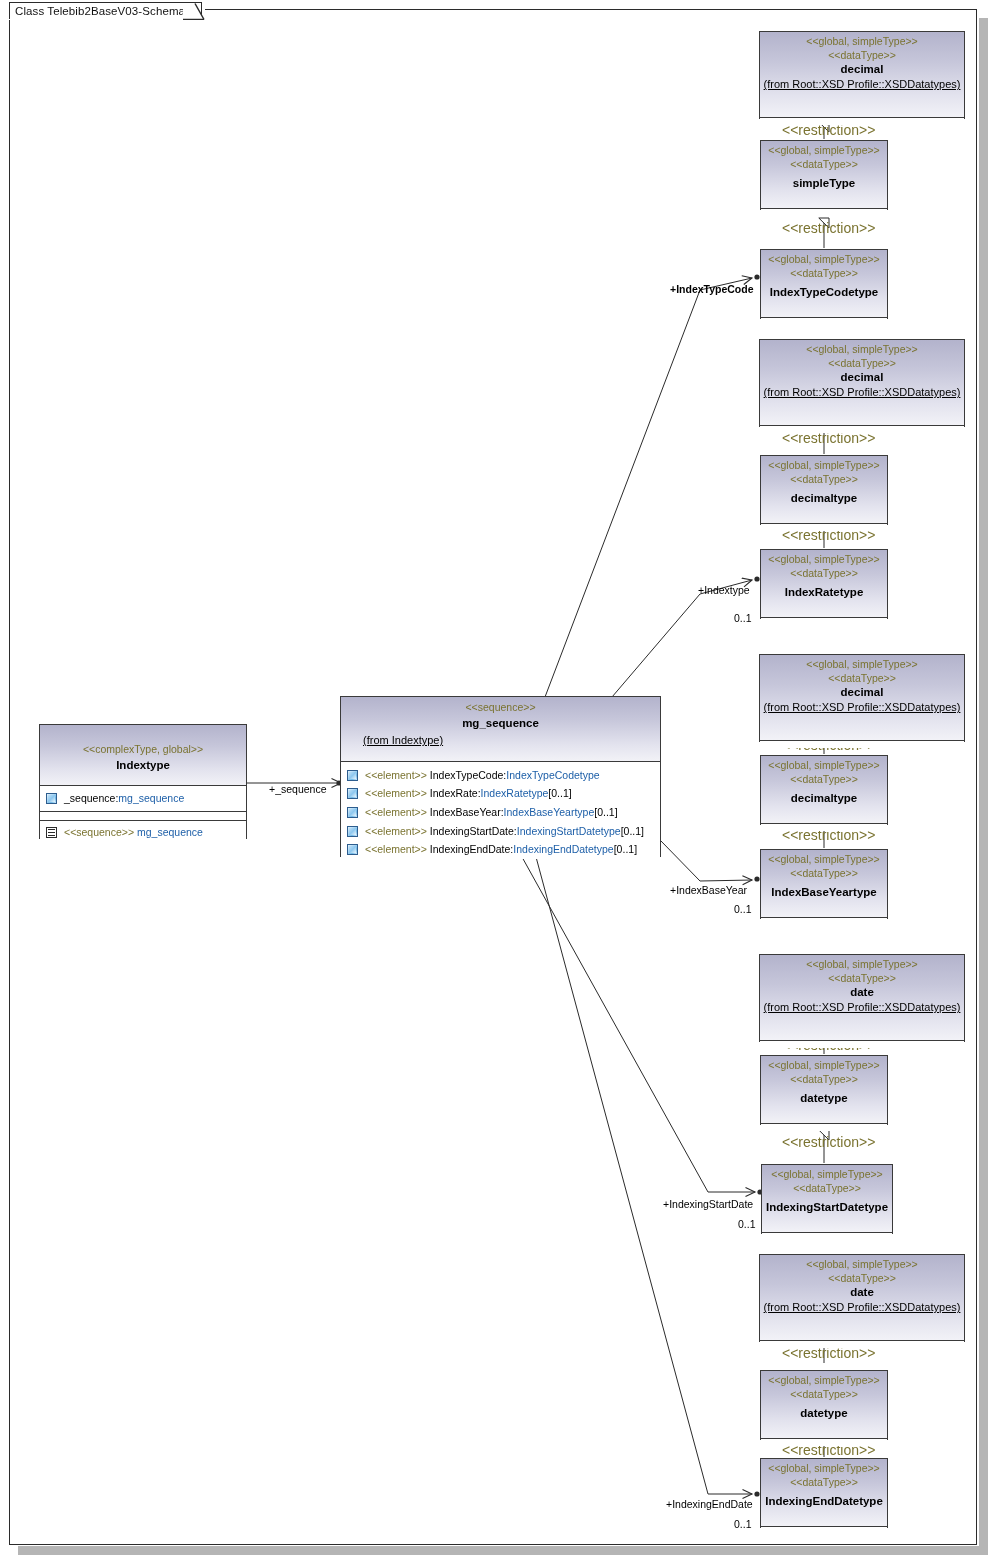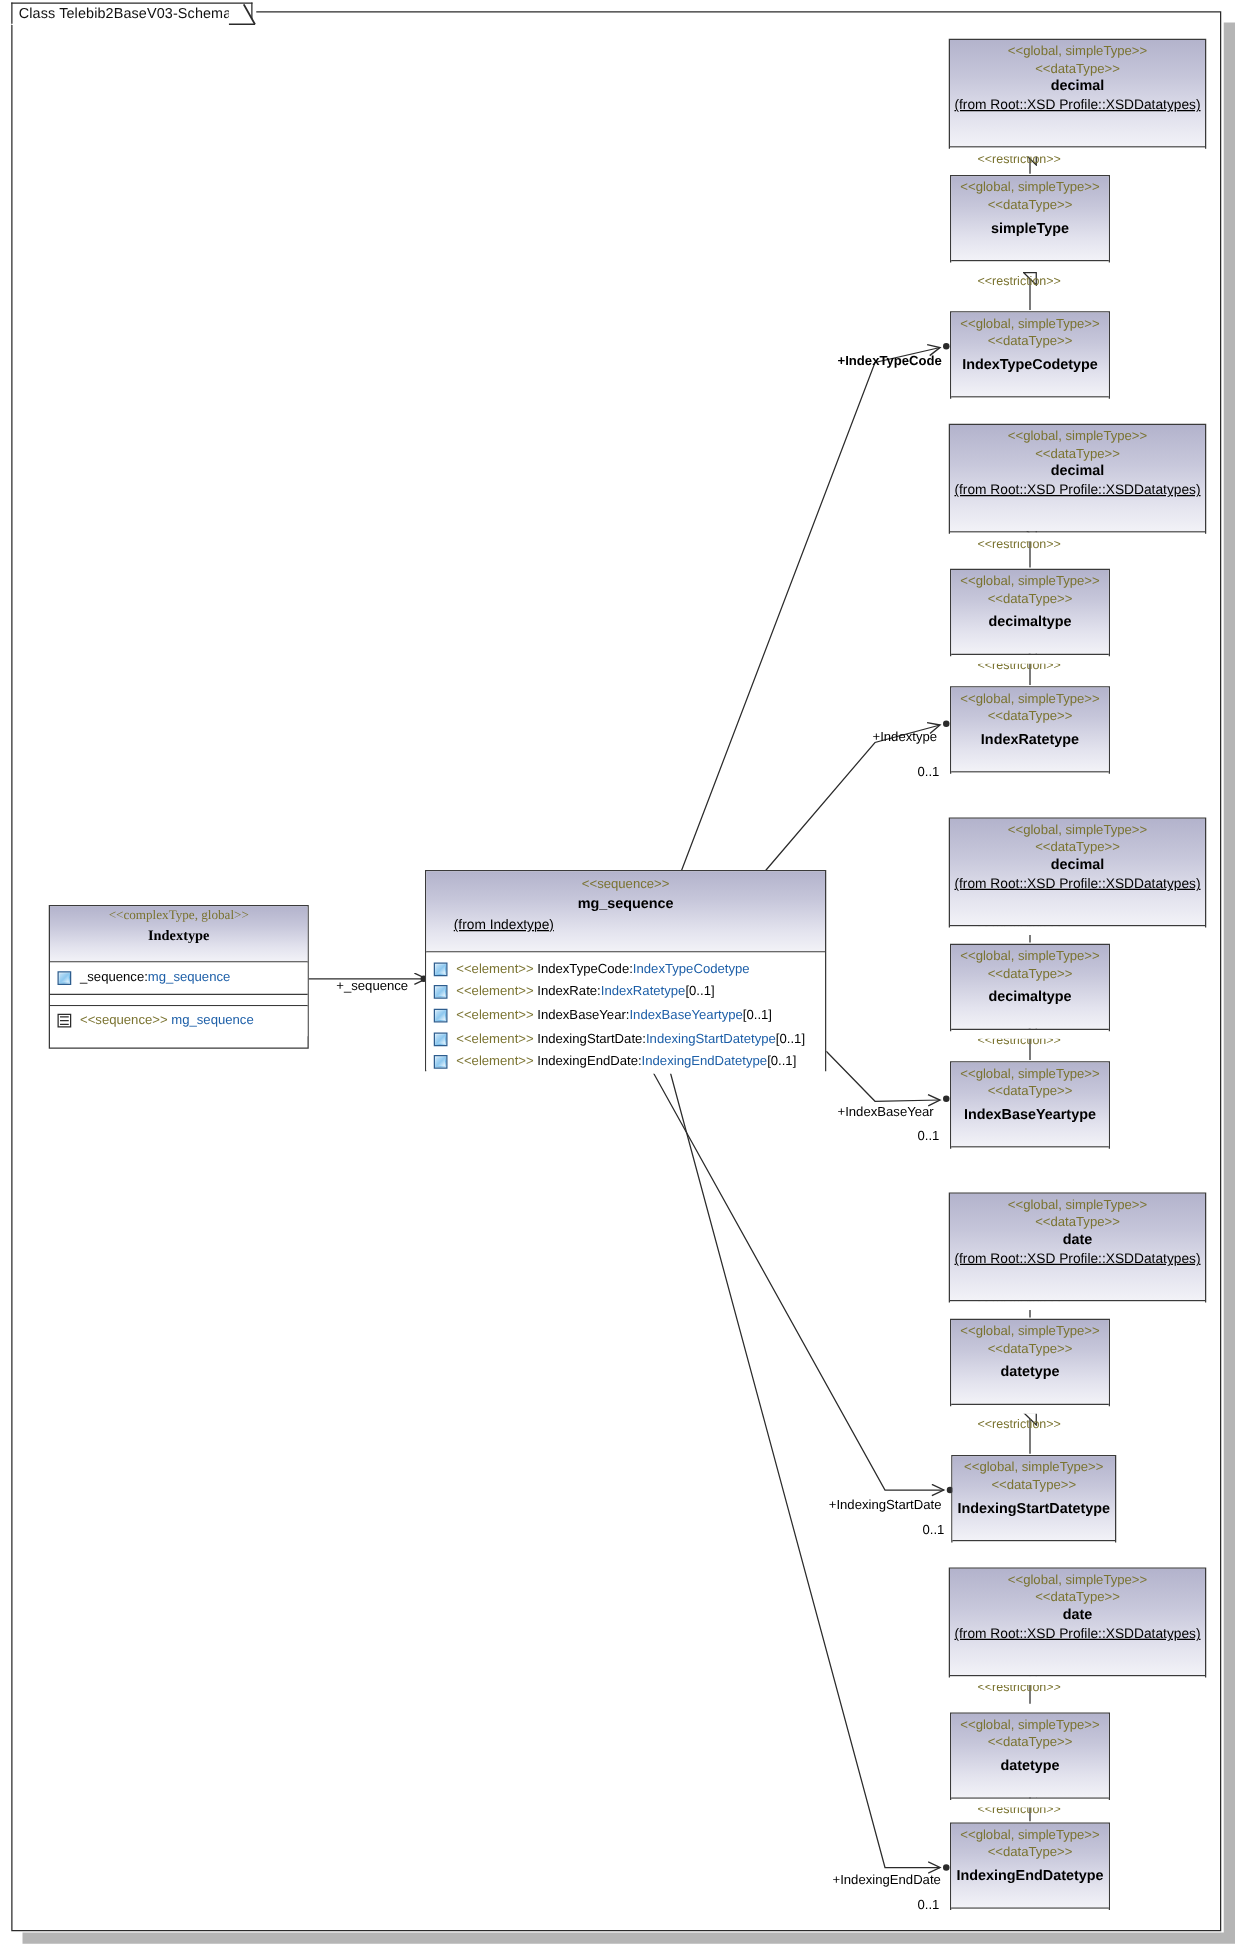--- a/index.html
+++ b/index.html
@@ -47,21 +47,21 @@
     background:linear-gradient(135deg,#dff0fb 0%,#a9d6f4 40%,#6fb9e8 70%,#cfe9fb 100%);
     padding:1px;}
   .ico-attr i{display:block;width:100%;height:100%;
     background:linear-gradient(135deg,#bfe0f7 0%,#8ec8ef 50%,#e8f5fd 100%);}
   .ico-op{border:1px solid #2b2b2b;background:#ffffff;position:relative;}
   .ico-op b{position:absolute;left:1px;right:1px;height:1px;background:#2b2b2b;display:block;}
 
   
   .elbl{position:absolute;font-size:10.5px;color:#000;white-space:nowrap;}
   .emult{position:absolute;font-size:10.5px;color:#000;white-space:nowrap;}
-  .rlbl{position:absolute;font-size:10px;color:#7a7330;white-space:nowrap;}
+  .rlbl{position:absolute;font-size:14px;color:#7a7330;white-space:nowrap;}
 </style>
 </head>
 <body>
 
 <div id="canvas">
 
   <div id="frame-shadow-r"></div>
   <div id="frame-shadow-b"></div>
 
   <div id="frame"></div>
@@ -285,21 +285,21 @@
   <div class="cls" style="left:760px;top:1458px;width:128px;height:70px;">
     <div class="hdr" style="height:62px;">
       <div class="st">&lt;&lt;global, simpleType&gt;&gt;</div>
       <div class="st">&lt;&lt;dataType&gt;&gt;</div>
       <div class="nm" style="margin-top:5px;">IndexingEndDatetype</div>
     </div>
     <div class="empty"></div>
   </div>
 
   <div class="cls" style="left:39px;top:724px;width:208px;height:115px;">
-    <div class="hdr" style="height:40px;padding-top:1px;font-family:Liberation Serif, serif;">
+    <div class="hdr" style="height:40px;padding-top:17px;">
       <div class="st">&lt;&lt;complexType, global&gt;&gt;</div>
       <div class="nm" style="margin-top:2px;">Indextype</div>
     </div>
     <div class="rows" style="padding:3px 0;text-align:center;">
       <div class="row">
         <span class="ico ico-attr">
             <i></i>
           </span>
         <span class="txt"><span class="plain">_sequence:</span><span class="ty">mg_sequence</span></span>
       </div>

